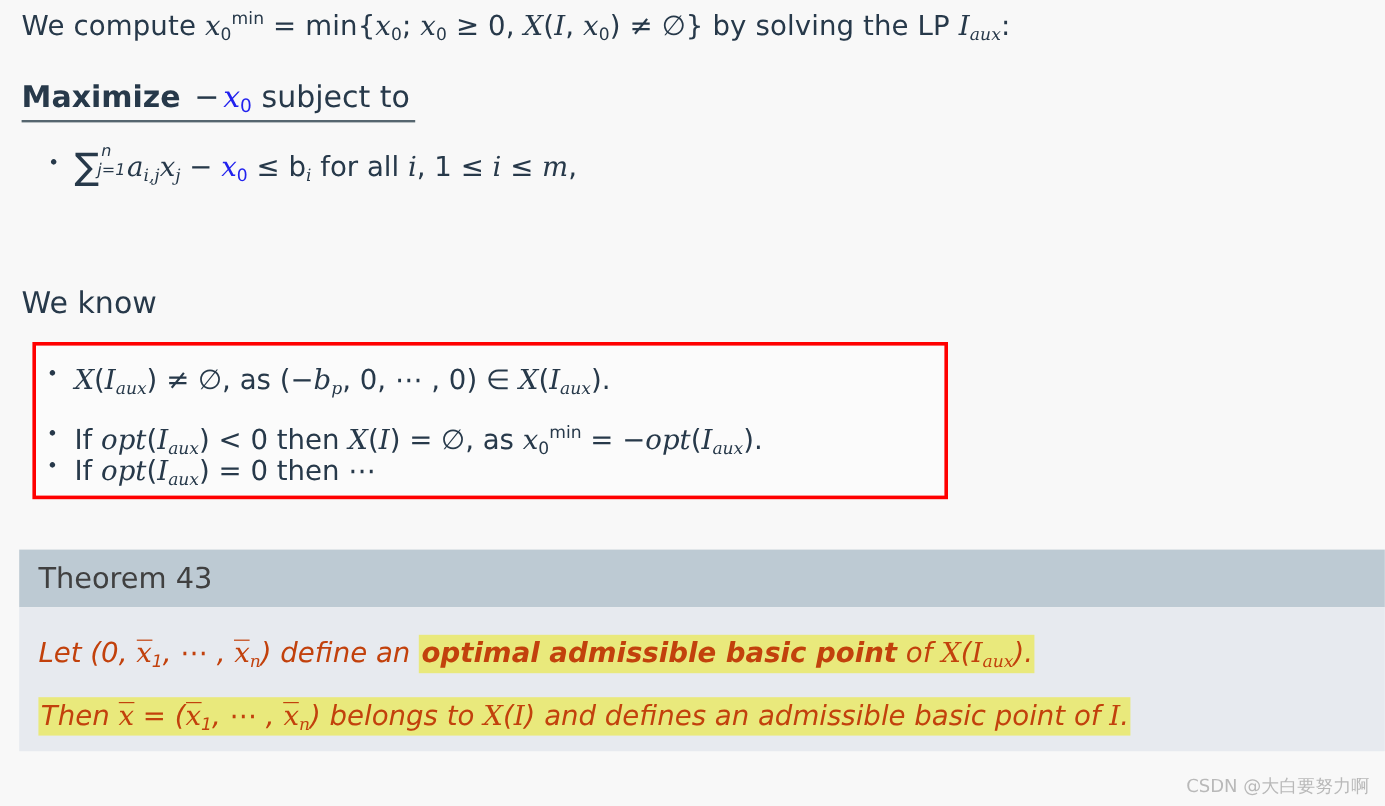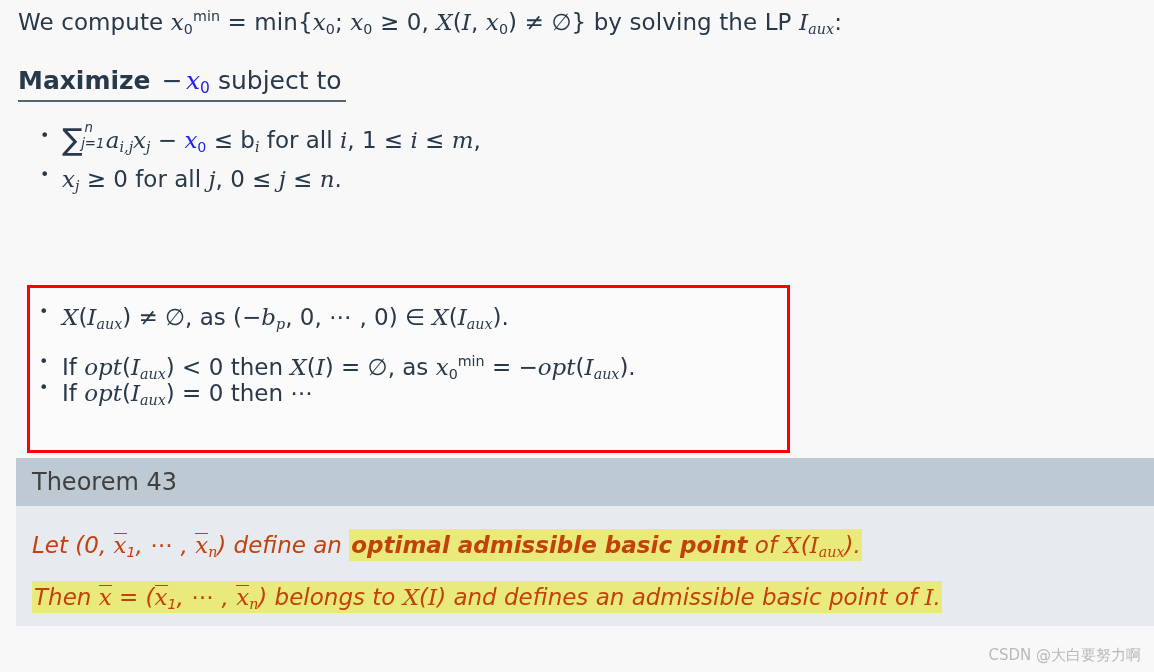--- a/index.html
+++ b/index.html
@@ -111,21 +111,21 @@
     font-size: 25px;
     white-space: nowrap;
   }
 
   
   .red-box {
     position: absolute;
     left: 27px;
     top: 285px;
     width: 763px;
-    height: 168px;
+    height: 131px;
     border: 3px solid #ff0000;
     box-sizing: border-box;
     background: #fbfbfb;
   }
   .red-box .bl {
     display: block;
     white-space: nowrap;
     position: relative;
     padding-left: 32px;
     font-size: 23px;
@@ -196,23 +196,23 @@
   </div>
 
   <div class="maximize-block">
     <span class="maximize-inner"><span class="maximize-word">Maximize</span><span>&nbsp;</span><span class="op">−</span><span class="mi blue">x</span><sub class="blue">0</sub><span> subject to</span></span>
   </div>
 
   <div class="constraints">
 
     <span class="bl"><span class="bigsum">∑</span><span class="sumlim"><span class="up">n</span><span class="dn">j=1</span></span><span class="mi">a</span><sub class="mi">i,j</sub><span class="mi">x</span><sub class="mi">j</sub><span> − </span><span class="mi blue">x</span><sub class="blue">0</sub><span> ≤ b</span><sub class="mi">i</sub><span> for all </span><span class="mi">i</span><span>, 1 ≤ </span><span class="mi">i</span><span> ≤ </span><span class="mi">m</span><span>,</span></span>
 
-    <span class="bl"><span class="mi">x</span><sub class="mi">j</sub><span> ≥ 0 for all </span><span class="mi">j</span><span>, 0 ≤ </span><span class="mi">j</span><span> ≤ </span><span class="mi">n</span><span>.</span></span>
-  </div>
-
+  </div>
+
+  <div class="we-know">We know</div>
 
   <div class="red-box">
 
     <span class="bl b1"><span class="mi">X</span>(<span class="mi">I</span><sub class="mi">aux</sub><span>) ≠ ∅, as (−</span><span class="mi">b</span><sub class="mi">p</sub><span>, 0, ⋯ , 0) ∈ </span><span class="mi">X</span>(<span class="mi">I</span><sub class="mi">aux</sub><span>).</span></span>
 
     <span class="bl b2"><span>If </span><span class="mi">opt</span>(<span class="mi">I</span><sub class="mi">aux</sub><span>) &lt; 0 then </span><span class="mi">X</span>(<span class="mi">I</span><span>) = ∅, as </span><span class="mi">x</span><sub>0</sub><sup>min</sup><span> = −</span><span class="mi">opt</span>(<span class="mi">I</span><sub class="mi">aux</sub><span>).</span></span>
 
     <span class="bl b3"><span>If </span><span class="mi">opt</span>(<span class="mi">I</span><sub class="mi">aux</sub><span>) = 0 then ⋯</span></span>
   </div>
 

